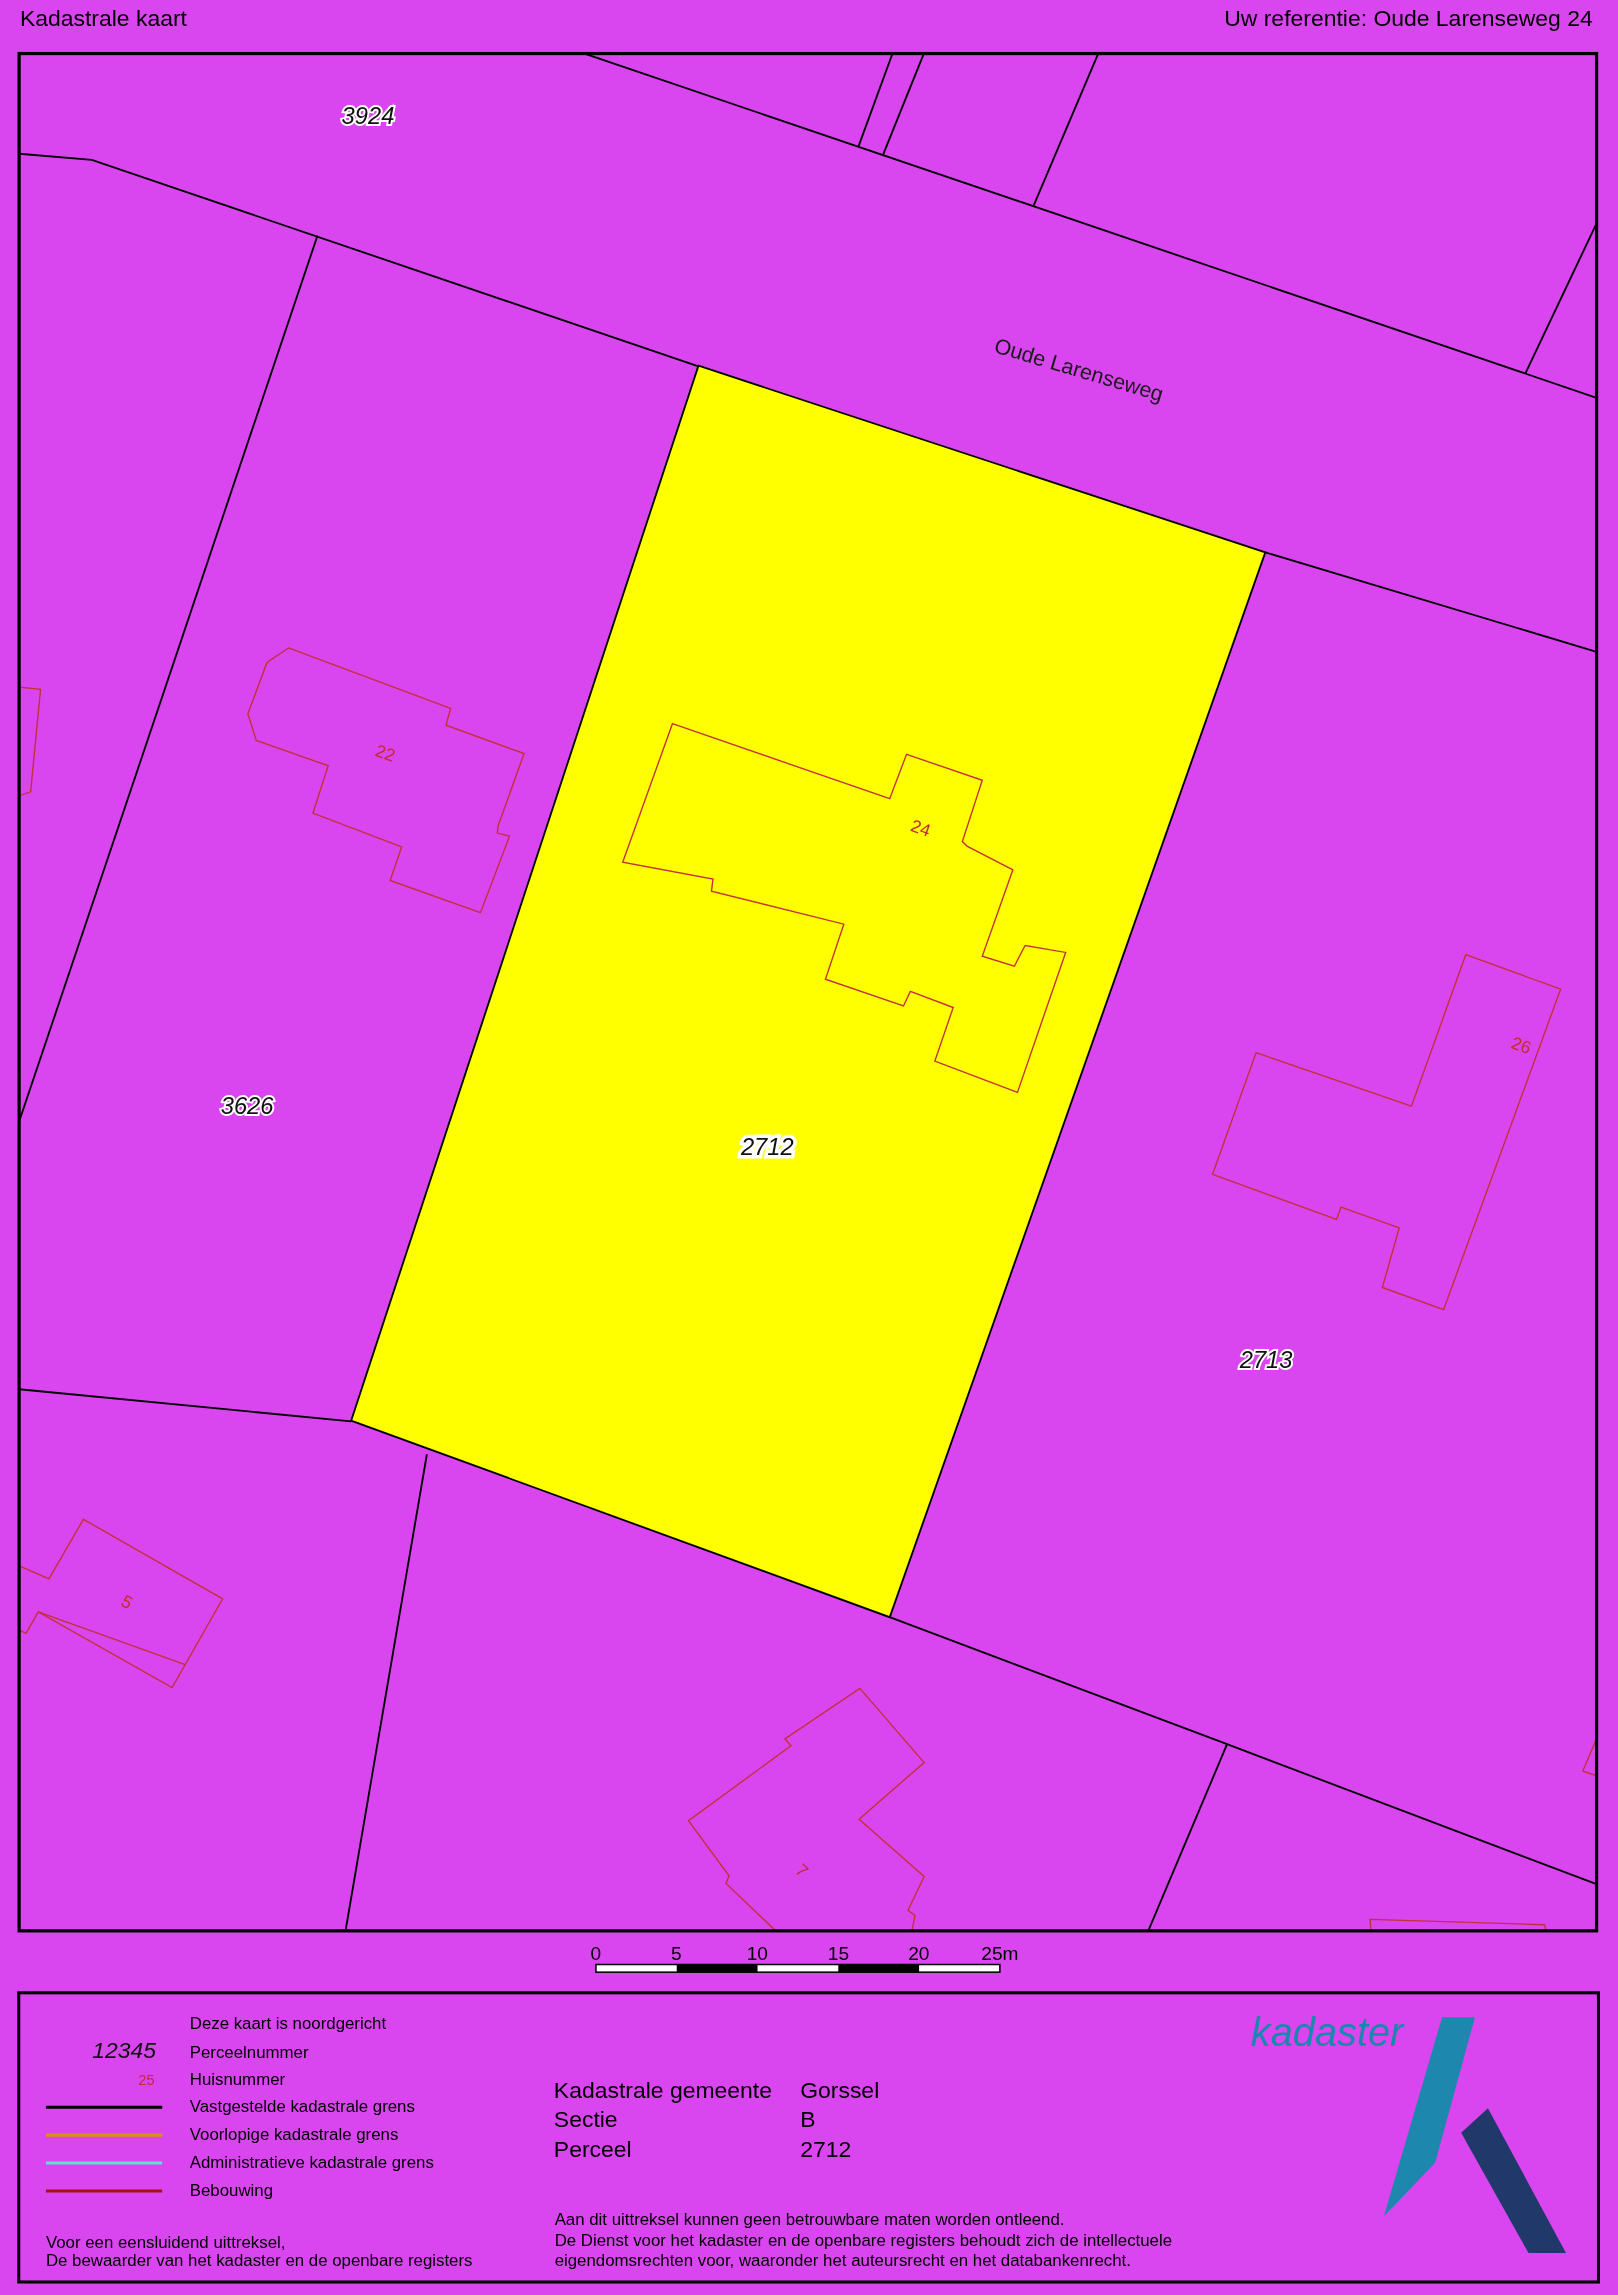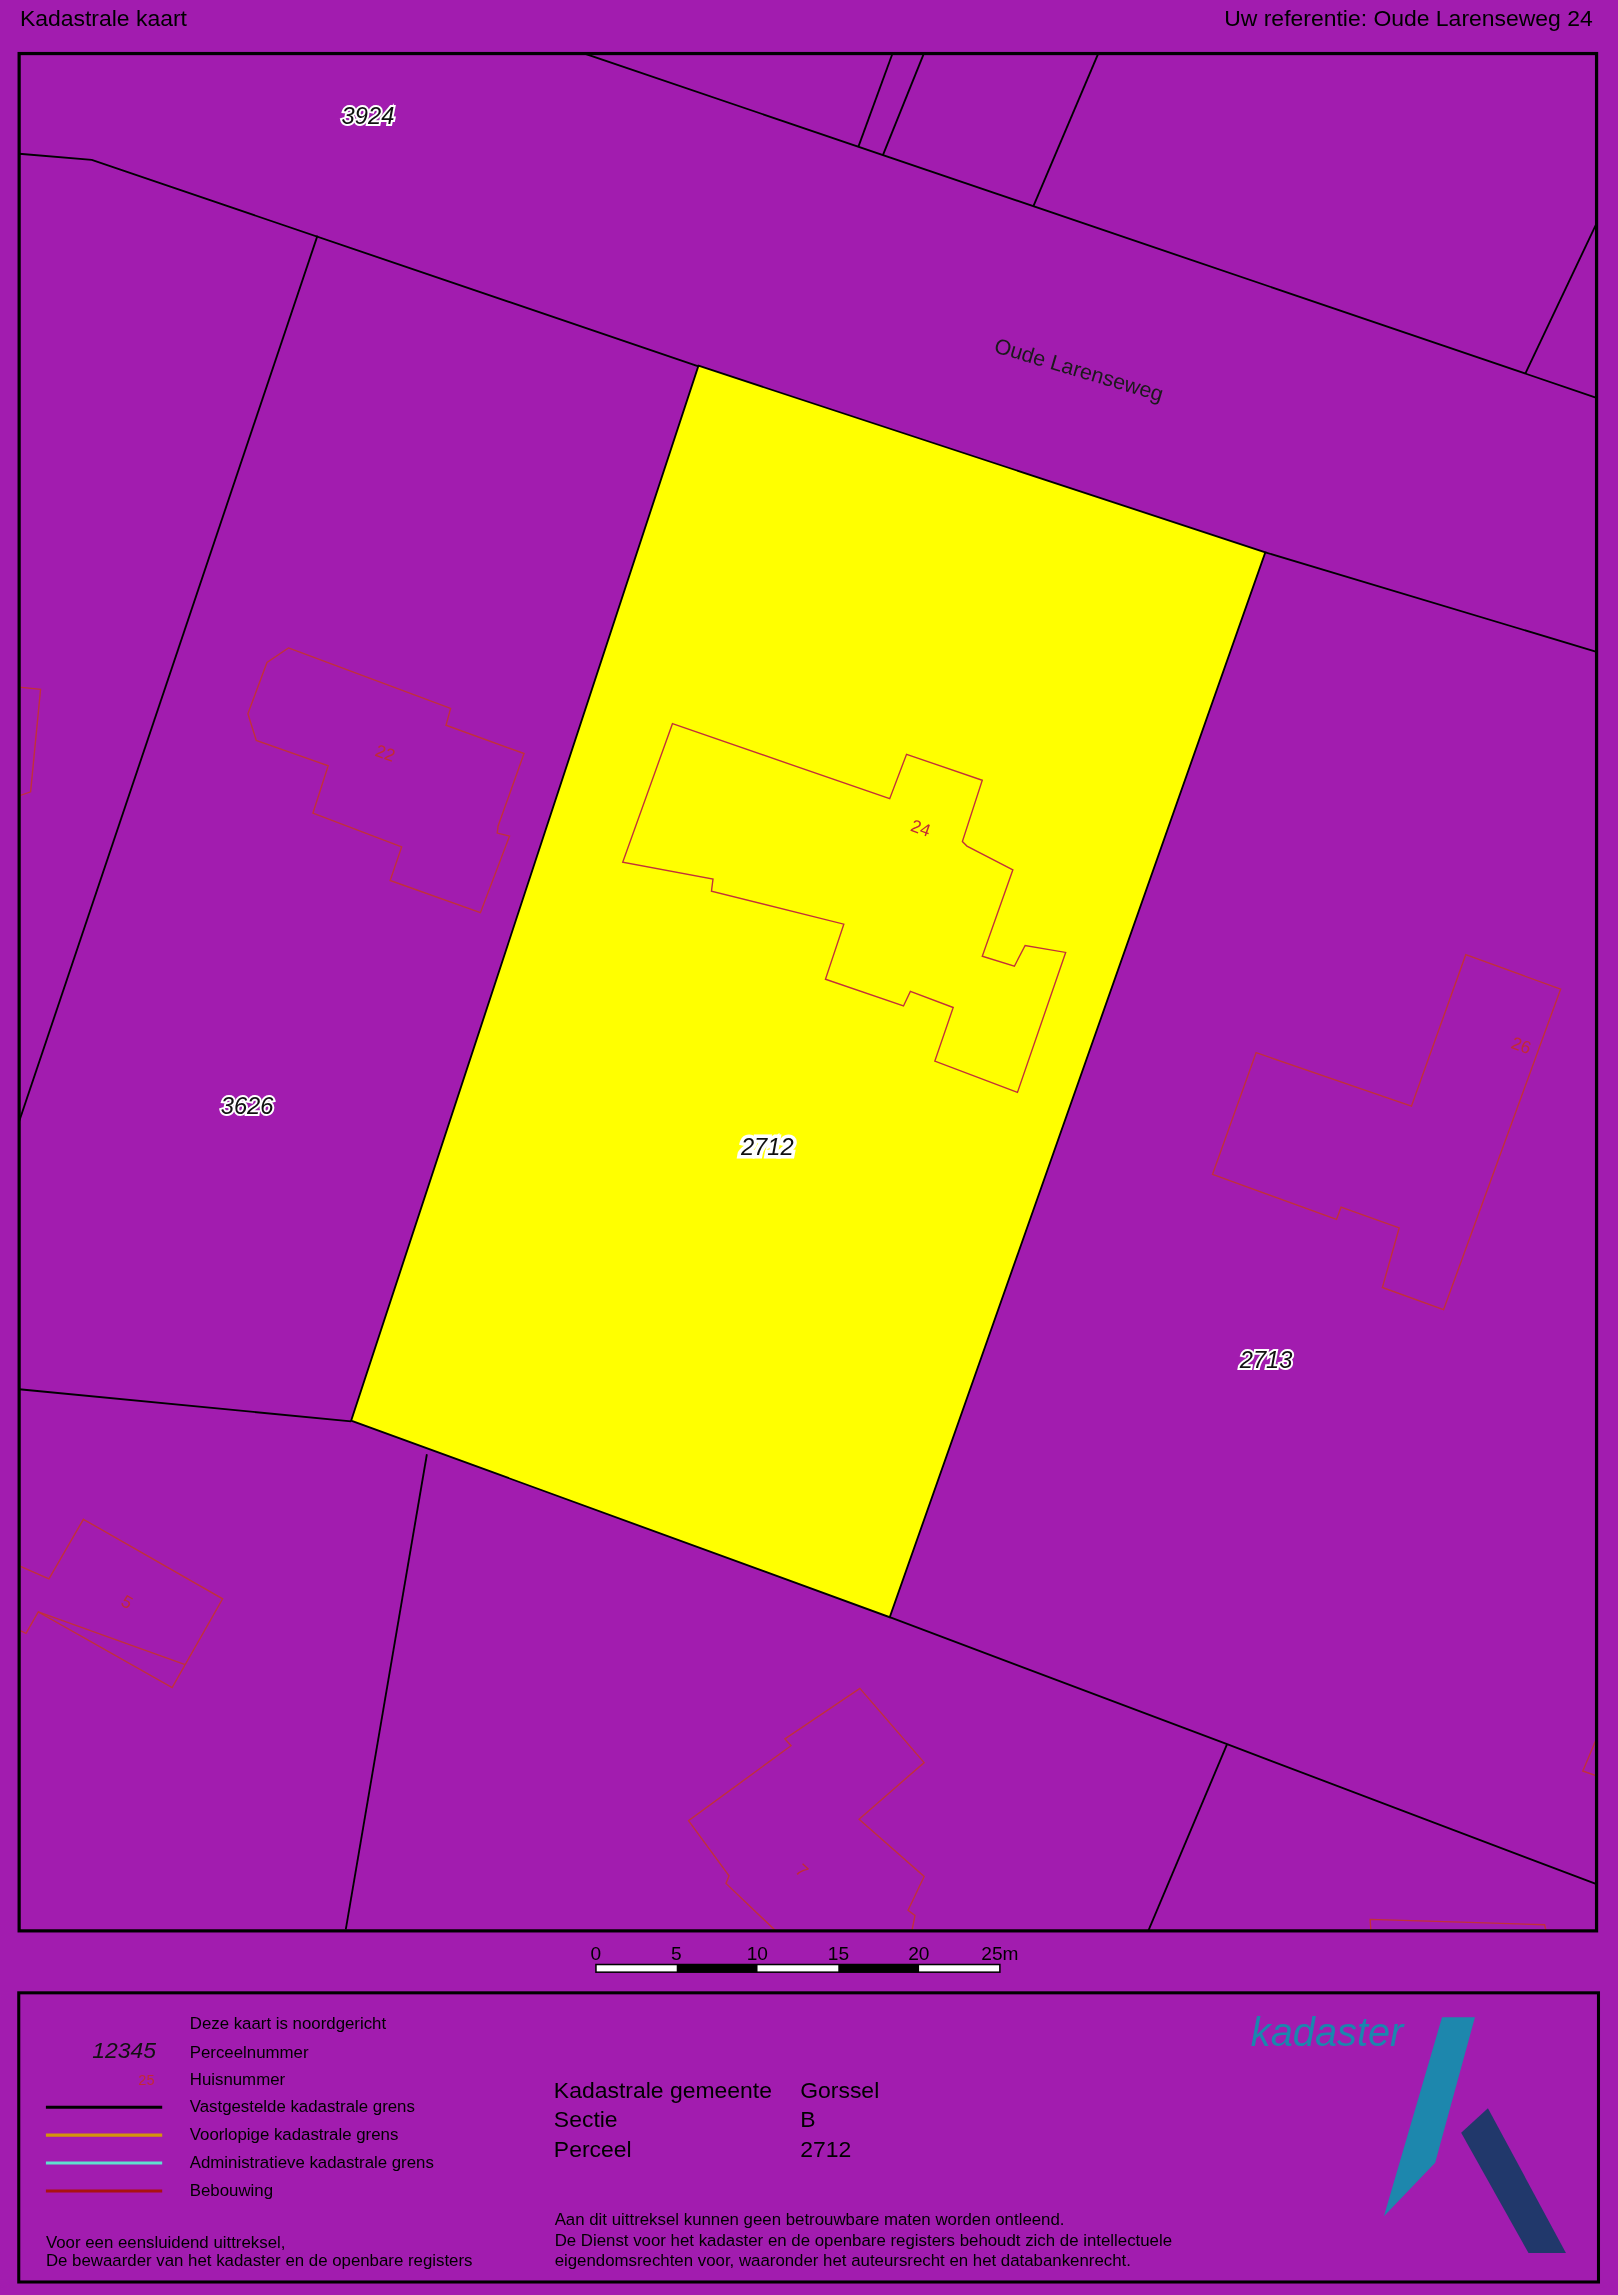--- a/index.html
+++ b/index.html
@@ -1,16 +1,16 @@
 <!DOCTYPE html>
 <html style="font-size:12.2px"><head>
 <meta charset="utf-8">
 <style>
   html,body{margin:0;padding:0;background:#ffffff;}
-  .page{position:relative;width:1618px;height:2295px;background:#a21caf;overflow:hidden;
+  .page{position:relative;width:1618px;height:2295px;background:#d946ef;overflow:hidden;
         font-family:"Liberation Sans", sans-serif;}
   svg{position:absolute;left:0;top:0;}
   text{font-family:"Liberation Sans", sans-serif;}
 </style>
 </head>
 <body>
 <div class="page">
 <svg width="1618" height="2295" viewBox="0 0 2115 3000">
   <defs>
         <clipPath id="mapclip">

